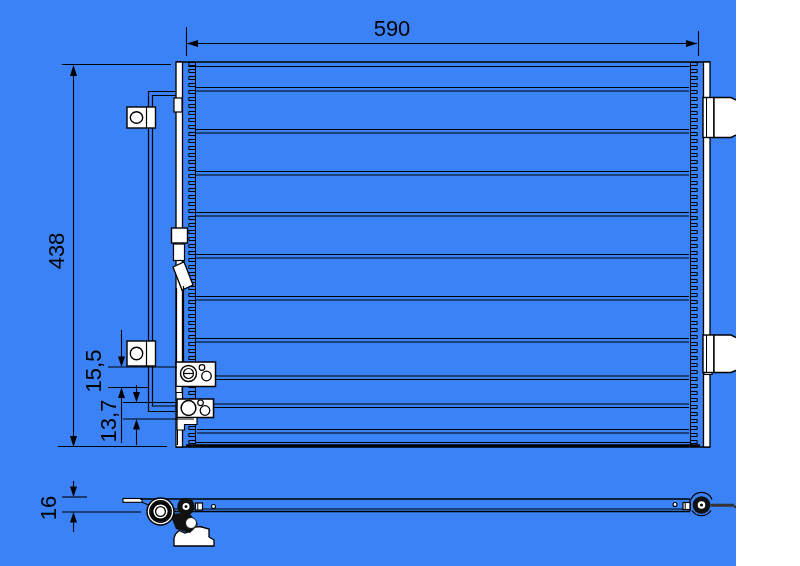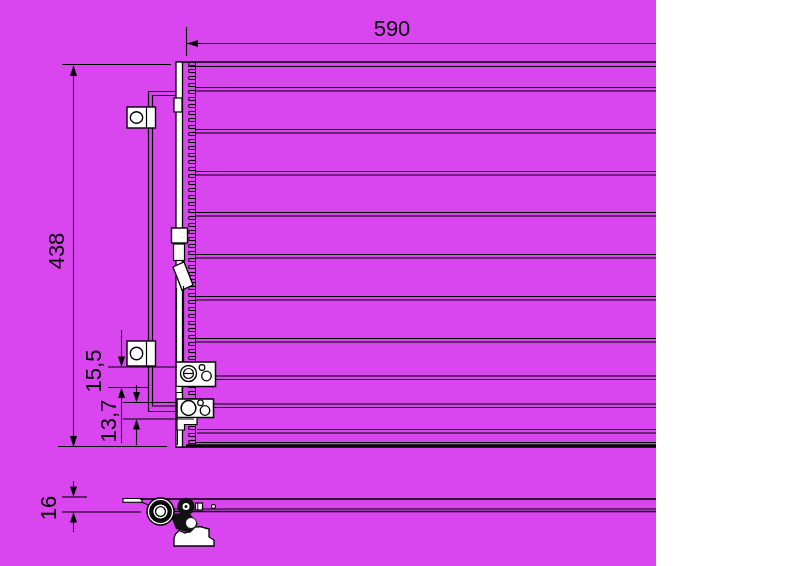--- a/index.html
+++ b/index.html
@@ -1,16 +1,16 @@
 <!DOCTYPE html>
 <html><head>
 <meta charset="utf-8">
 <style>
   html,body{margin:0;padding:0;background:#fff;}
-  .canvas{position:relative;width:656px;height:566px;background:#d946ef;overflow:hidden;}
+  .canvas{position:relative;width:736px;height:566px;background:#3b82f6;overflow:hidden;}
   svg{display:block;}
   svg text{font-family:"Liberation Sans","DejaVu Sans",sans-serif;font-size:22px;fill:#000;}
   .ln{stroke:#000;fill:none;}
   .fillw{fill:#fff;stroke:#000;}
   .arrow{fill:#000;stroke:none;}
   .dark{fill:#111;stroke:none;}
 </style>
 </head>
 <body>
 

